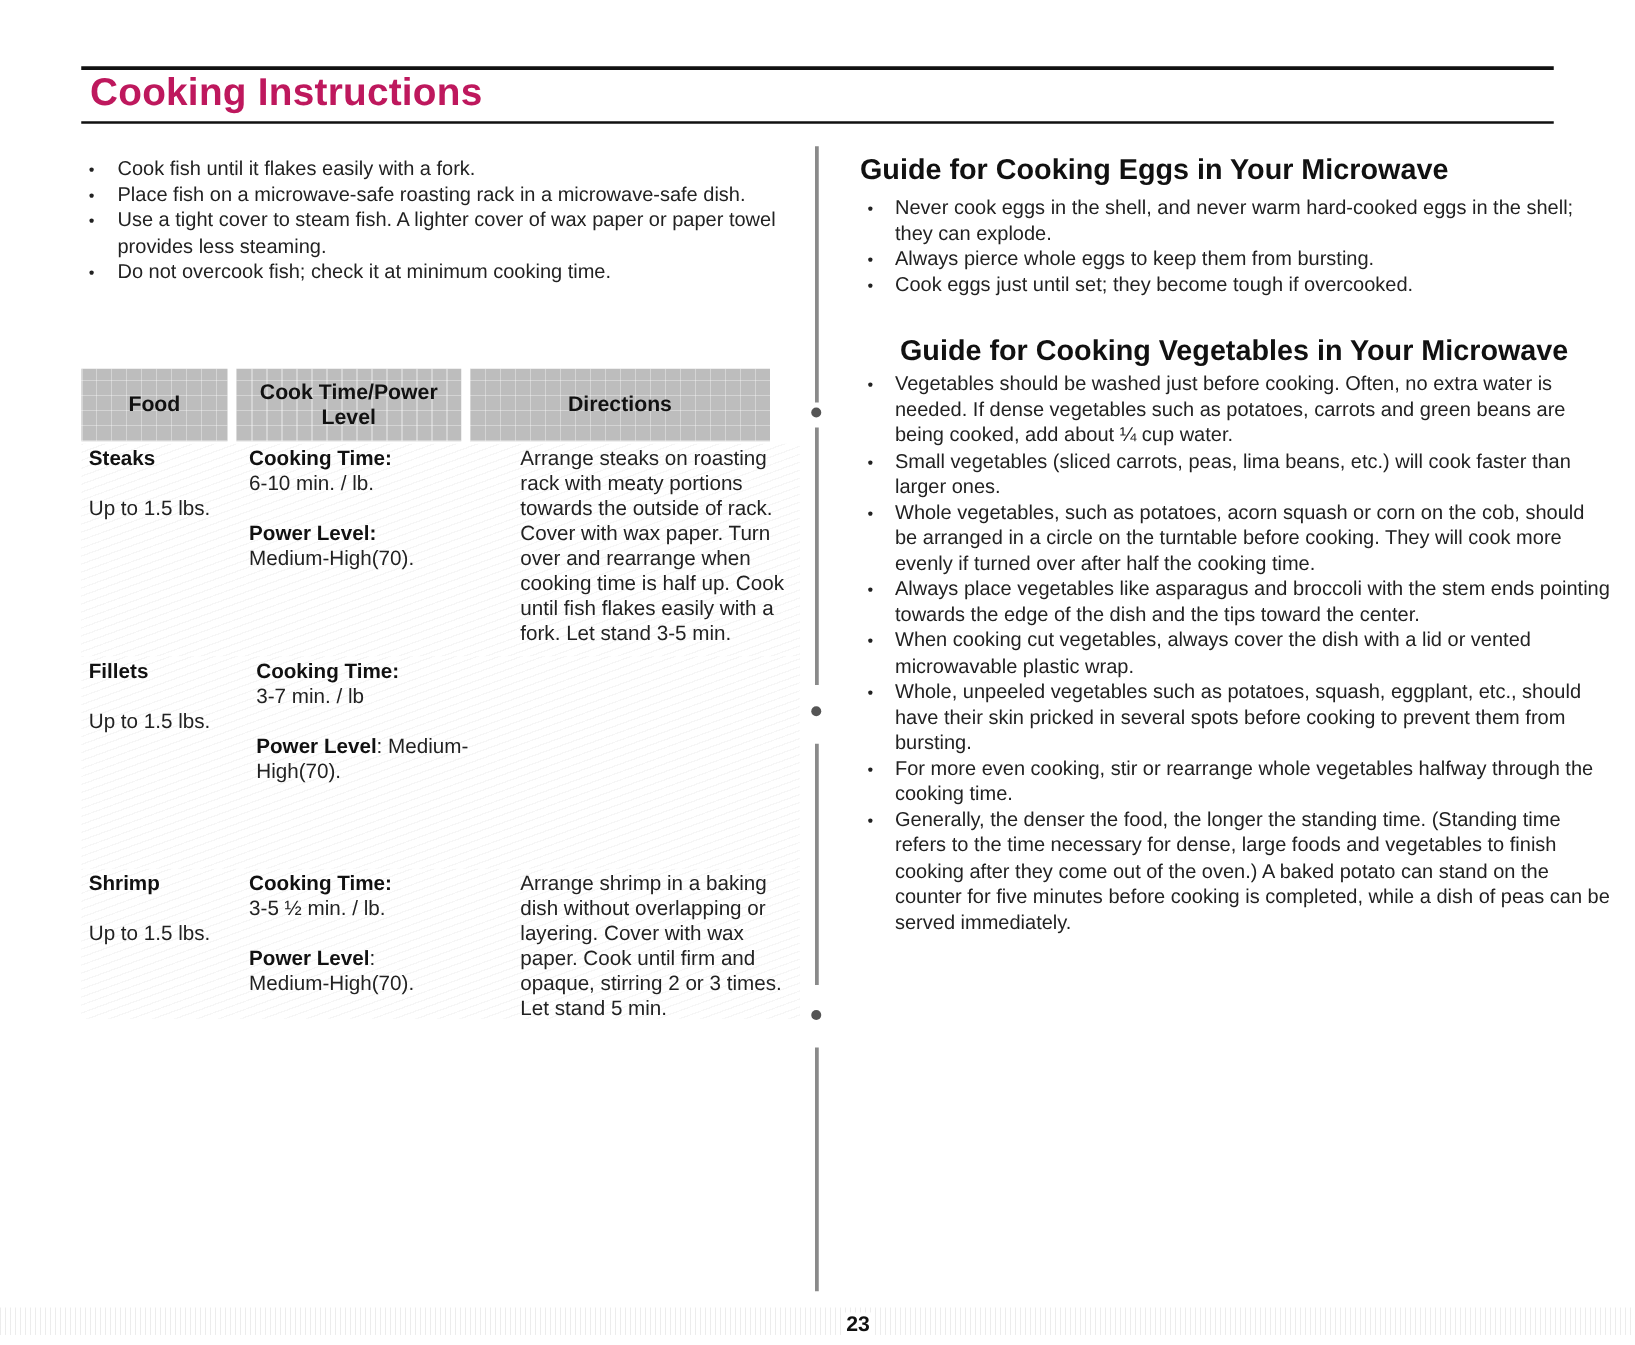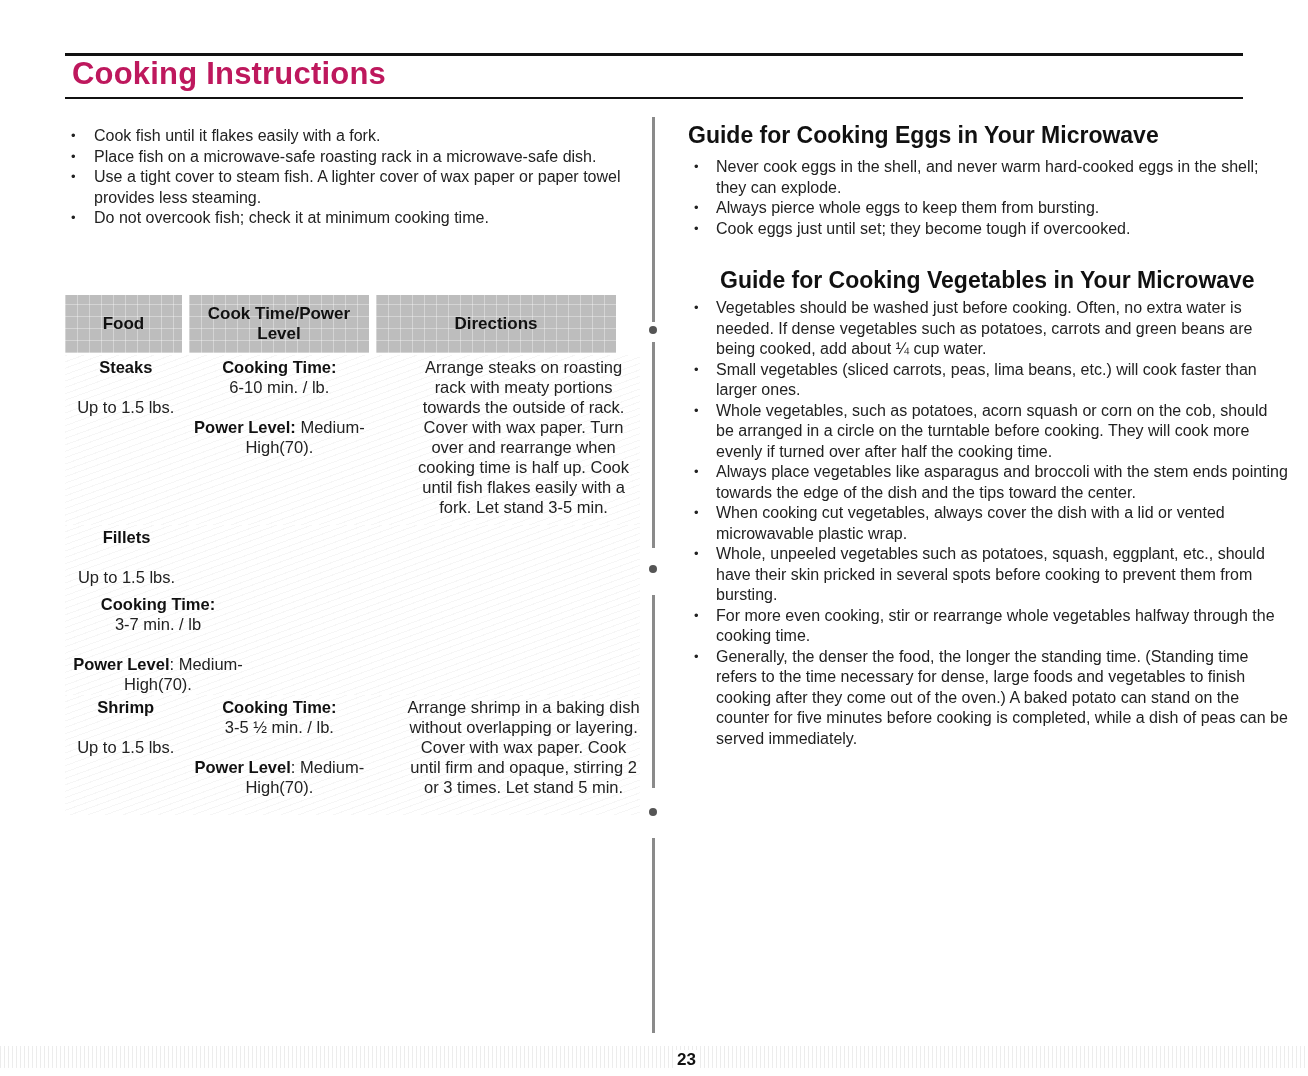--- a/index.html
+++ b/index.html
@@ -22,30 +22,30 @@
   .th { height: 58px; background: #bdbdbd;
         background-image:
           repeating-linear-gradient(0deg, rgba(255,255,255,0.35) 0 1px, transparent 1px 12px),
           repeating-linear-gradient(90deg, rgba(255,255,255,0.35) 0 1px, transparent 1px 12px);
         display: flex; align-items: center; justify-content: center; text-align: center;
         font-size: 17px; font-weight: bold; line-height: 20px; color: #111; }
   .th.food { width: 117px; }
   .th.time { width: 180px; }
   .th.dir { width: 240px; }
 
-  .trow { display: flex; gap: 7px; padding-top: 2px;
-          background-image: repeating-linear-gradient(160deg, rgba(0,0,0,0.035) 0 1px, transparent 1px 6px); text-align: center; }
+  .trow { display: flex; gap: 17px; padding-top: 2px;
+          background-image: repeating-linear-gradient(160deg, rgba(0,0,0,0.035) 0 1px, transparent 1px 6px); }
   .tcell { font-size: 16.5px; line-height: 20px; color: #222; }
   .tcell.food { width: 117px; padding-left: 6px; }
   .tcell.time { width: 180px; padding-left: 6px; }
   .tcell.dir { width: 240px; padding-left: 4px; margin-left: 31px; }
   .bold { font-weight: bold; color: #111; }
   .gap-line { height: 20px; }
   .row-steaks { height: 170px; margin-top: 2px; }
-  .row-fillets { height: 170px; flex-direction: column; }
+  .row-fillets { height: 170px; }
   .row-shrimp { height: 120px; }
 
   .divider-seg { position: absolute; left: 652px; width: 3px; background: #8a8a8a; }
   .divider-dot { position: absolute; left: 649px; width: 8px; height: 8px; border-radius: 50%; background: #555; }
 
   .right-col { position: absolute; left: 688px; top: 122px; width: 600px; }
   .right-col .bullets li { padding-left: 28px; }
   .veg-heading { margin-top: 28px; margin-left: 32px; }
 
   .footer-band { position: absolute; left: 0; top: 1046px; width: 1308px; height: 22px;

